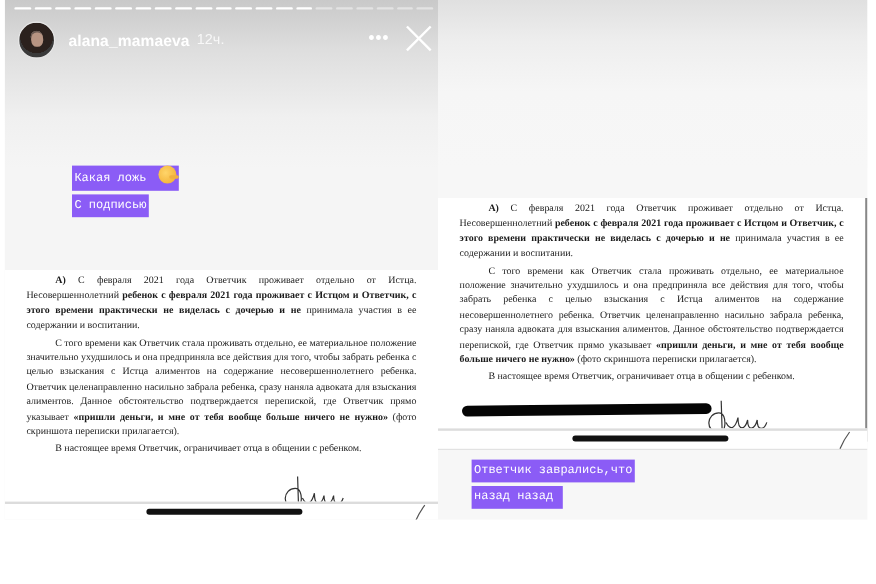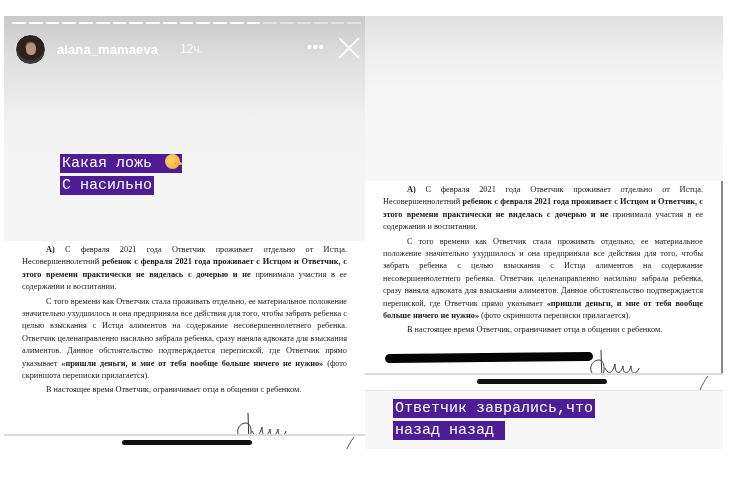--- a/index.html
+++ b/index.html
@@ -1,19 +1,19 @@
 <!DOCTYPE html>
 <html><head>
   <meta charset="utf-8">
   <style>
     * { box-sizing: border-box; margin: 0; padding: 0; }
     html, body { width: 730px; height: 487px; overflow: hidden; background: #ffffff; }
     body { position: relative; font-family: "Liberation Sans", sans-serif; }
 
-    .panel { position: absolute; top: 16px; height: 433px; overflow: hidden; }
+    .panel { position: absolute; top: 0; height: 433px; overflow: hidden; }
     .panel-left { left: 4px; width: 361px; background: #f5f5f5; }
     .panel-right { left: 365px; width: 358px; background: #f7f7f7; }
     .right-edge { position: absolute; left: 723px; top: 0; width: 7px; height: 487px; background: #ffffff; }
 
     .story-header-bg {
       position: absolute; left: 0; top: 0; width: 100%; height: 140px;
       background: linear-gradient(to bottom, #c9c9c9 0%, #dedede 30%, #f0f0f0 70%, #f5f5f5 100%);
     }
     .panel-right .story-header-bg {
       background: linear-gradient(to bottom, #e0e0e0 0%, #eeeeee 25%, #f6f6f6 55%, #f7f7f7 100%);
@@ -27,34 +27,34 @@
     .avatar {
       width: 31px; height: 31px; border-radius: 50%;
       background: radial-gradient(circle at 50% 40%, #6b5a52 0 22%, #2b211d 23% 60%, #3a3a3a 61%);
       border: 1px solid #e6e6e6; position: relative; overflow: hidden;
     }
     .avatar::after {
       content: ""; position: absolute; left: 10px; top: 8px; width: 10px; height: 12px;
       border-radius: 45%; background: #b79482;
     }
     .username { margin-left: 11px; color: #ffffff; font-size: 13px; font-weight: bold; letter-spacing: 0.1px; }
-    .time { margin-left: 22px; color: rgba(255,255,255,0.8); font-size: 12px; }
+    .time { margin-left: 6px; color: rgba(255,255,255,0.8); font-size: 12px; }
 
     .more-btn { position: absolute; left: 303px; top: 26px; color: #ffffff; font-size: 14px; font-weight: bold; letter-spacing: 1px; line-height: 10px; }
     .close-btn { position: absolute; left: 334px; top: 21px; width: 22px; height: 22px; }
     .close-btn::before, .close-btn::after {
       content: ""; position: absolute; left: -3px; top: 10px; width: 28px; height: 2px; background: #ffffff;
     }
     .close-btn::before { transform: rotate(45deg); }
     .close-btn::after { transform: rotate(-45deg); }
 
     .caption-block { position: absolute; display: flex; flex-direction: column; align-items: flex-start; gap: 3px; }
     .caption-line {
-      background: #4c1d95; color: #ffffff; font-family: "Liberation Mono", monospace;
-      font-size: 15px; line-height: 19px; padding: 0 2px; white-space: pre;
+      background: #8b5cf6; color: #ffffff; font-family: "Liberation Mono", monospace;
+      font-size: 10px; line-height: 19px; padding: 0 2px; white-space: pre;
     }
     .caption-emoji {
       display: inline-block; width: 15px; height: 15px; border-radius: 50%;
       background: radial-gradient(circle at 40% 40%, #ffd56a, #f0a92a); vertical-align: -2px;
       margin-left: 4px; position: relative;
     }
     .caption-emoji::after {
       content: ""; position: absolute; left: 9px; top: 8px; width: 8px; height: 3px; background: #f0b040; border-radius: 2px;
     }
 
@@ -109,21 +109,21 @@
     <div class="avatar"></div>
     <span class="username">alana_mamaeva</span>
     <span class="time">12ч.</span>
   </div>
 
   <div class="more-btn">•••</div>
   <div class="close-btn"></div>
 
   <div class="caption-block" style="left:56px; top:138px;">
     <div class="caption-line"><span>Какая ложь</span> <span class="caption-emoji"></span></div>
-    <div class="caption-line">С насильно</div>
+    <div class="caption-line">С подписью</div>
   </div>
 
   <div class="doc doc-left">
     <p class="lead"><b>А)</b><span> С февраля 2021 года Ответчик проживает отдельно от Истца. Несовершеннолетний </span><b>ребенок с февраля 2021 года проживает с Истцом и Ответчик, с этого времени практически не виделась с дочерью и не</b><span> принимала участия в ее содержании и воспитании.</span></p>
     <p class="indent" style="margin-top:2px;"><span>С того времени как Ответчик стала проживать отдельно, ее материальное положение значительно ухудшилось и она предприняла все действия для того, чтобы забрать ребенка с целью взыскания с Истца алиментов на содержание несовершеннолетнего ребенка. Ответчик целенаправленно насильно забрала ребенка, сразу наняла адвоката для взыскания алиментов. Данное обстоятельство подтверждается перепиской, где Ответчик прямо указывает </span><b>«пришли деньги, и мне от тебя вообще больше ничего не нужно»</b><span> (фото скриншота переписки прилагается).</span></p>
     <p class="indent" style="margin-top:2px;">В настоящее время Ответчик, ограничивает отца в общении с ребенком.</p>
     <svg class="signature" style="left:228px; top:168px;" viewBox="0 0 70 38">
       <path d="M14 30 C2 30 4 14 14 14 C22 14 20 34 12 36 M16 4 L17 36 M20 22 C24 30 28 26 30 18 C30 30 36 28 38 20 C38 30 44 28 46 20 C46 30 52 28 54 22" stroke="#333" stroke-width="1" fill="none"></path>
     </svg>
   </div>

